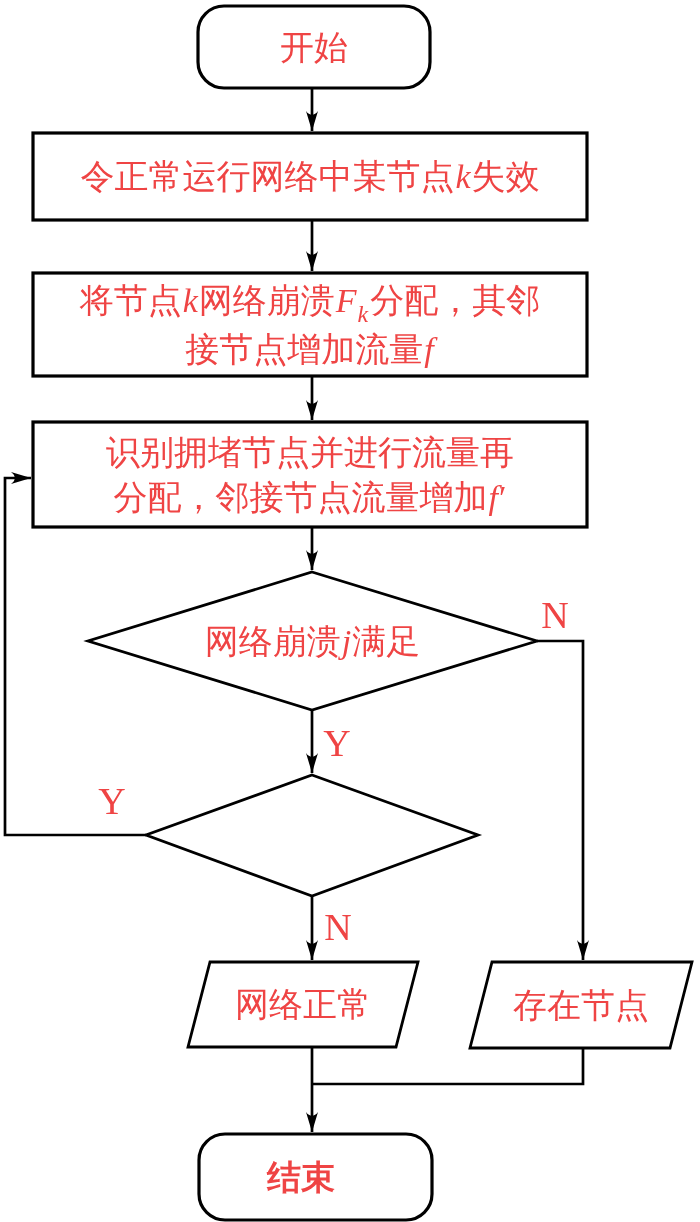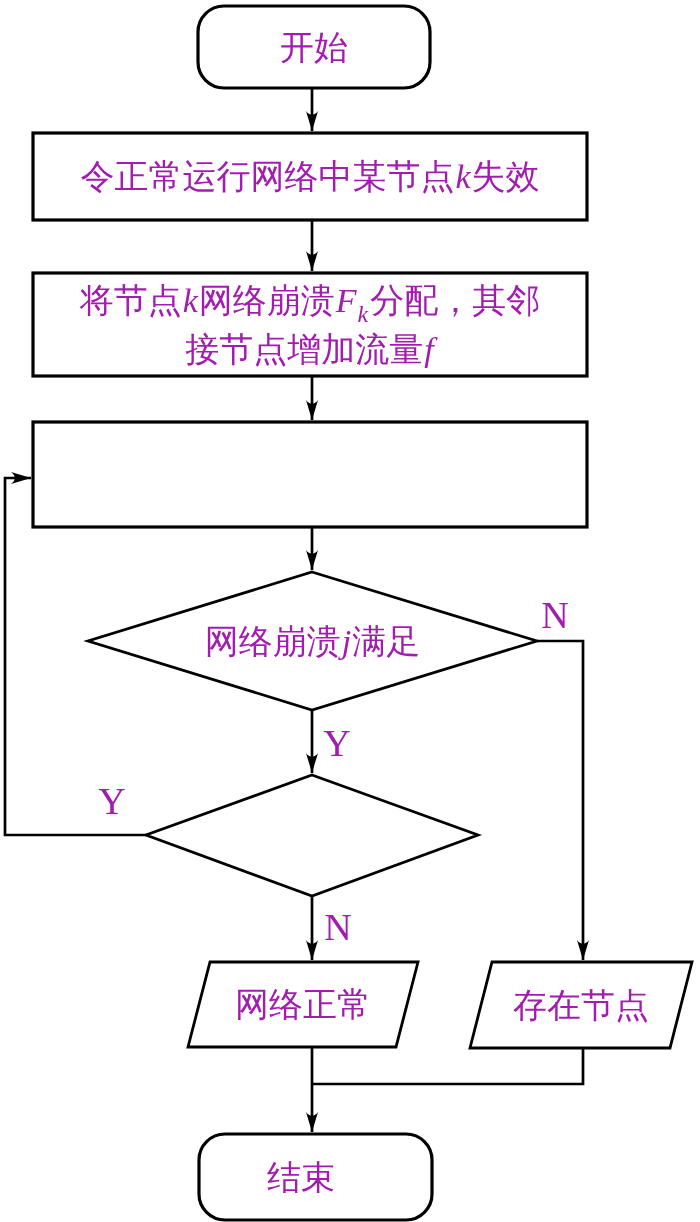--- a/index.html
+++ b/index.html
@@ -1,18 +1,18 @@
 <!DOCTYPE html>
 <html><head>
 <meta charset="utf-8">
 <style>
   html,body{margin:0;padding:0;background:#fff;}
   #root{
     position:relative;width:700px;height:1222px;background:#ffffff;
-    font-family:"Liberation Serif","DejaVu Serif",serif;color:#a21caf;overflow:hidden;
+    font-family:"Liberation Serif","DejaVu Serif",serif;color:#ef4444;overflow:hidden;
   }
   #shapes{position:absolute;left:0;top:0;}
   .node-label{
     position:absolute;display:flex;flex-direction:column;align-items:center;justify-content:center;
     text-align:center;font-size:34px;line-height:45px;white-space:nowrap;
   }
   .tline{display:block;}
   .v{font-style:italic;padding:0 1px;}
   .sub{font-size:24px;font-style:italic;position:relative;top:10px;margin-right:2px;}
   .op{font-style:normal;}
@@ -61,35 +61,39 @@
 
   <div class="node-label" style="left:33px;top:133px;width:554px;height:87px;text-align:right;">
     <span class="tline"><span>令正常运行网络中某节点</span><span class="v">k</span><span>失效</span></span>
   </div>
 
   <div class="node-label" style="left:33px;top:273px;width:554px;height:103px;">
     <span class="tline"><span>将节点</span><span class="v">k</span><span>网络崩溃</span><span class="v">F</span><span class="sub">k</span><span>分配，其邻</span></span>
     <span class="tline"><span>接节点增加流量</span><span class="v">f</span></span>
   </div>
 
+  <div class="node-label" style="left:33px;top:422px;width:554px;height:105px;">
+    <span class="tline">识别拥堵节点并进行流量再</span>
+    <span class="tline"><span>分配，邻接节点流量增加</span><span class="v">f</span><span class="op">′</span></span>
+  </div>
 
   <div class="node-label" style="left:88px;top:588px;width:449px;height:106px;line-height:43px;">
     <span class="tline"><span>网络崩溃</span><span class="v">j</span><span>满足</span></span>
   </div>
 
 
   <div class="node-label" style="left:188px;top:962px;width:230px;height:85px;">
     <span class="tline">网络正常</span>
   </div>
 
   <div class="node-label" style="left:470px;top:962px;width:222px;height:86px;">
     <span class="tline">存在节点</span>
   </div>
 
-  <div class="node-label" style="left:199px;top:1134px;width:204px;height:86px;">
+  <div class="node-label" style="left:199px;top:1134px;width:204px;height:86px;font-weight:bold;">
     <span class="tline">结束</span>
   </div>
 
   <div class="edge-label" style="left:533px;top:593px;">
     <span>N</span>
   </div>
   <div class="edge-label" style="left:315px;top:721px;">
     <span>Y</span>
   </div>
   <div class="edge-label" style="left:90px;top:779px;">

